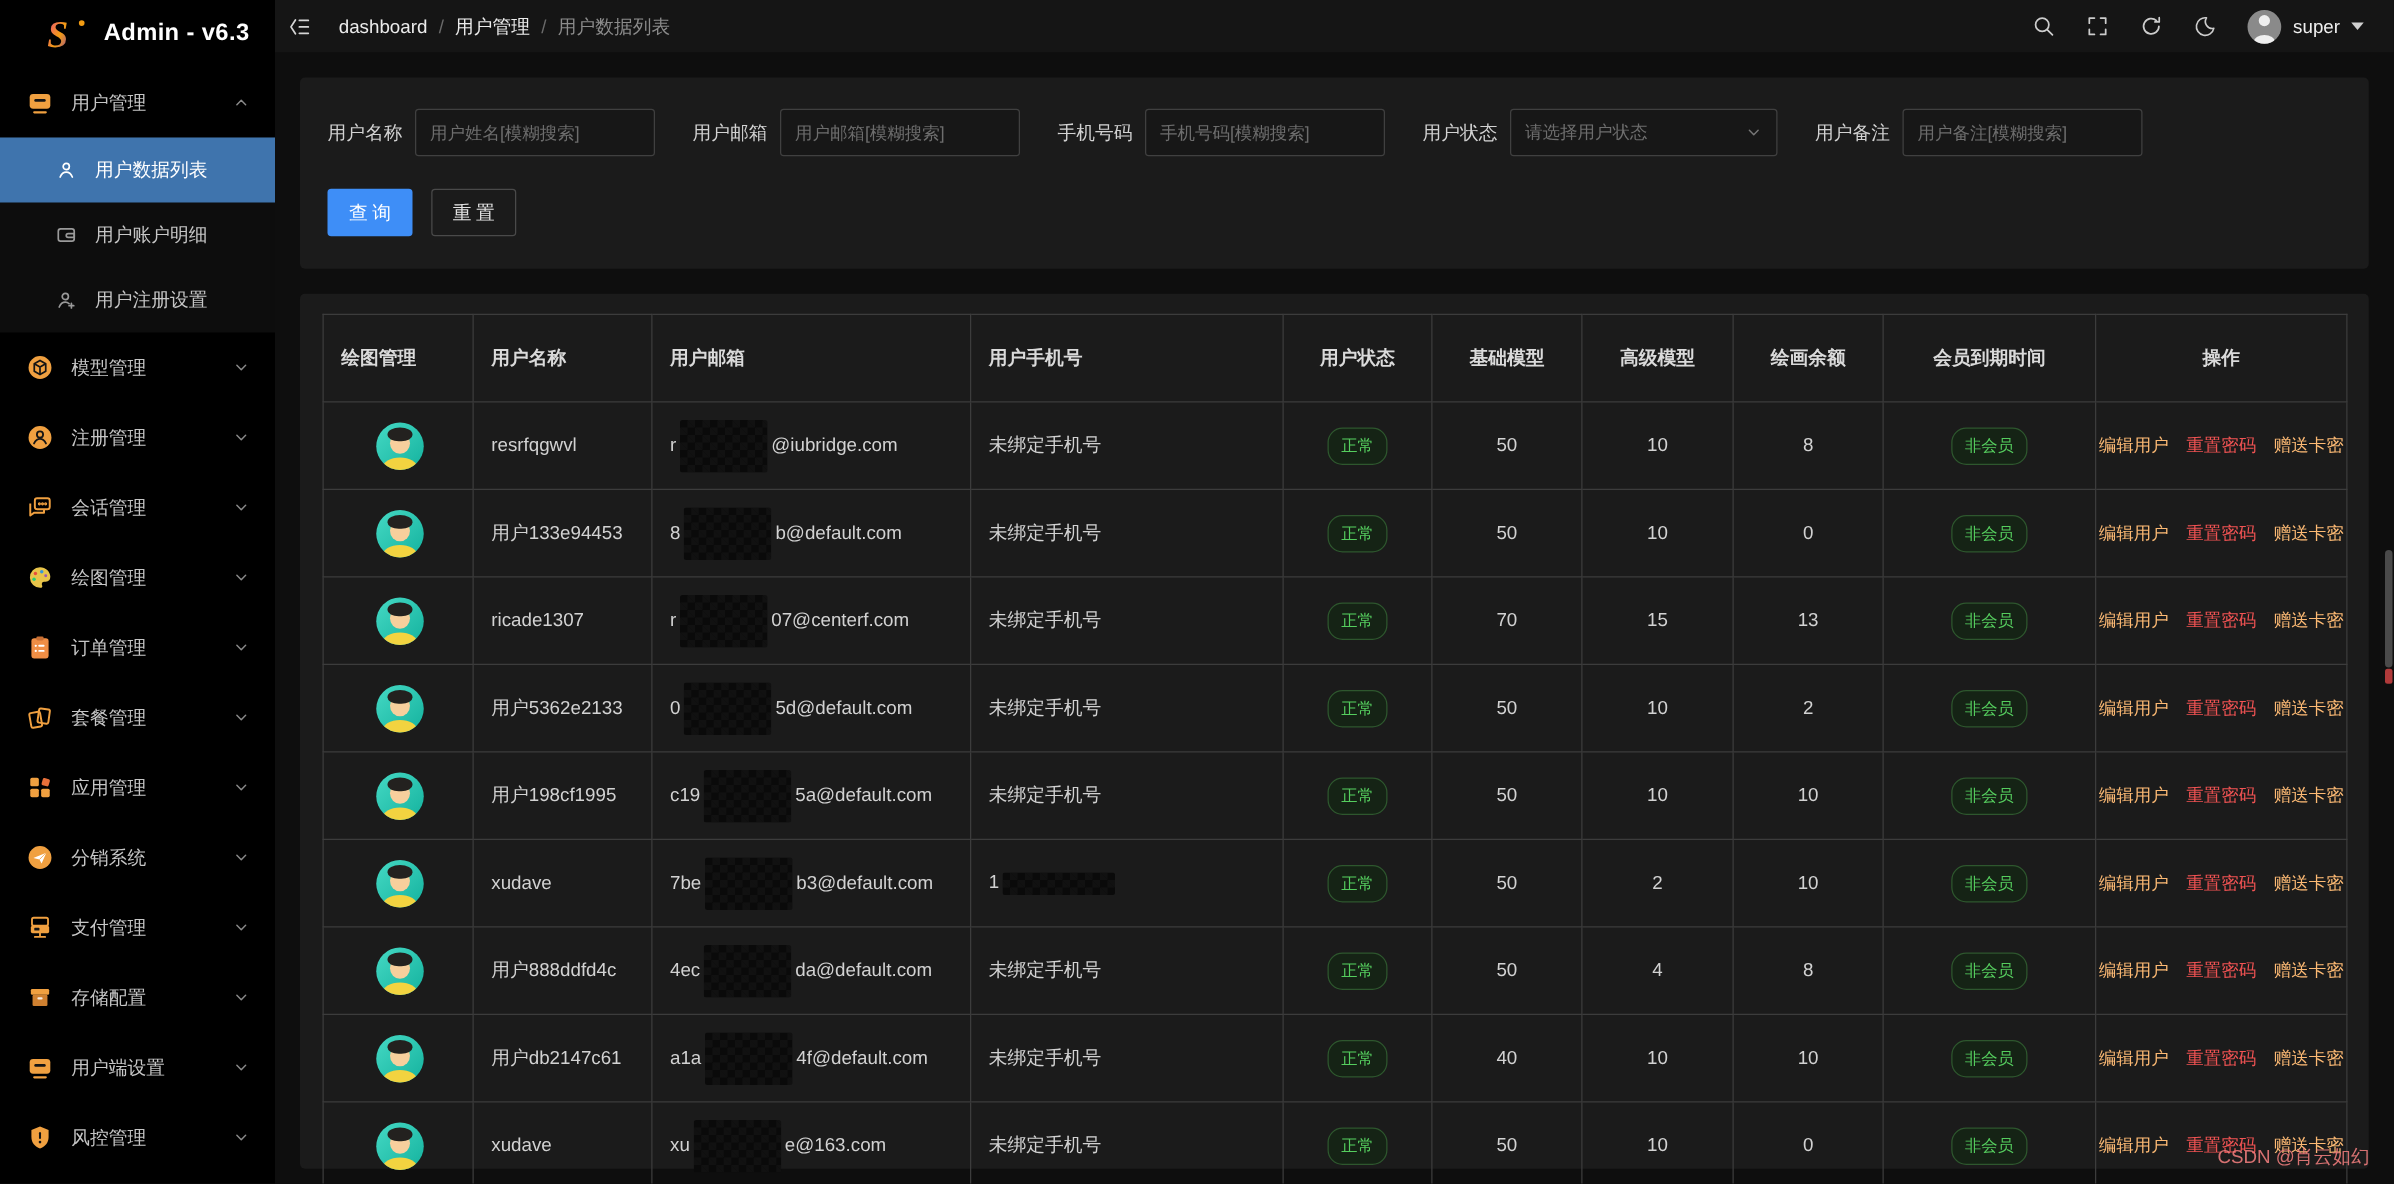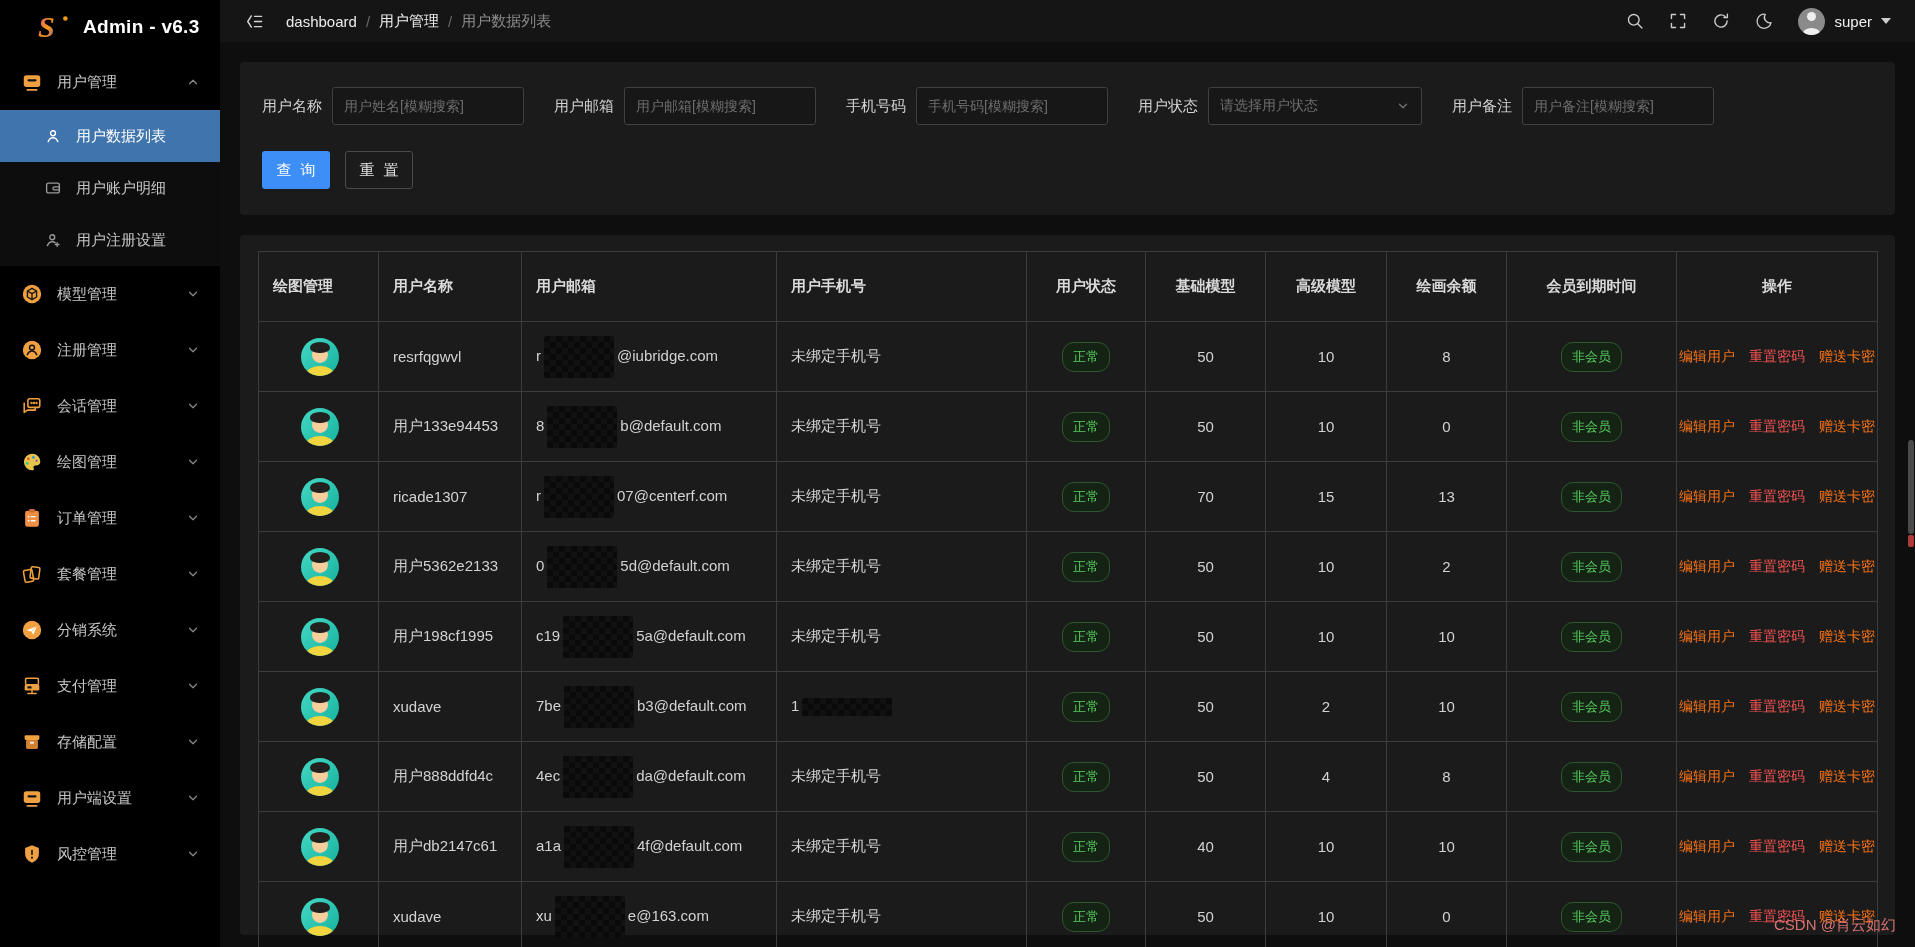--- a/index.html
+++ b/index.html
@@ -22,21 +22,21 @@
   .chevron { color:#8a8a8a; display:flex; }
   .chevron svg { width:14px; height:14px; }
   .submenu { background:#0d0d0d; }
   .submenu .menu-item { height:52px; padding-left:44px; }
   .submenu .mi-icon, .submenu .mi-icon svg { width:18px; height:18px; }
   .submenu .menu-item.active { background:#3f74ad; color:#fff; }
   .submenu .menu-item.active .mi-icon { color:#fff; }
   .submenu .mi-icon { color:#9a9a9a; }
   
   .main { flex:1; display:flex; flex-direction:column; min-width:0; }
-  .header { height:42px; flex:none; background:#151515; display:flex; align-items:center; padding:0 24px 0 25px;justify-content:flex-end; }
+  .header { height:42px; flex:none; background:#151515; display:flex; align-items:center; padding:0 24px 0 10px;justify-content:flex-end; }
   .collapse-btn { display:flex; margin-right:22px; cursor:pointer; color:#d5d5d5; }
   .collapse-btn svg { width:19px; height:19px; }
   .breadcrumb { display:flex; align-items:center; font-size:15px; gap:9px; }
   .crumb { color:#ececec; }
   .crumb.current { color:#8b8b8b; }
   .crumb-sep { color:#6a6a6a; }
   .header-right { margin-left:auto; display:flex; align-items:center; gap:25px; }
   .hicon { display:flex; cursor:pointer; color:#cccccc; }
   .hicon svg { width:18px; height:18px; }
   .user-box { display:flex; align-items:center; gap:9px; cursor:pointer; }
@@ -57,41 +57,41 @@
             font-family:"Liberation Sans","DejaVu Sans",sans-serif; }
   .finput::placeholder { color:#6d6d6d; }
   .fselect { width:214px; height:38px; background:#171717; border:1px solid #404040; border-radius:3px;
              display:flex; align-items:center; justify-content:space-between; padding:0 11px; cursor:pointer; }
   .sel-text { font-size:14px; color:#6d6d6d; }
   .sel-caret { display:flex; color:#777; }
   .sel-caret svg { width:14px; height:14px; }
   .btn-row { margin-top:26px; display:flex; gap:15px; }
   .btn { height:38px; min-width:68px; border-radius:3px; font-size:15px; display:flex; align-items:center;
          justify-content:center; padding:0 10px; cursor:pointer; white-space:nowrap;
-         font-family:Liberation Mono, monospace; }
+         font-family:Liberation Serif, serif; }
   .btn-primary { background:#3e8ef7; color:#fff; border:none; }
   .btn-plain { background:transparent; border:1px solid #4a4a4a; color:#e3e3e3; }
   
   .table-card { padding:16px 18px; height:700px; }
   table { border-collapse:collapse; table-layout:fixed; width:1619px; }
   th,td { border:1px solid #3c3c3c; font-size:15px; overflow:hidden; white-space:nowrap; }
   th { height:70px; color:#dadada; font-weight:bold; background:#1b1b1b; }
   td { height:70px; color:#d2d2d2; }
   .al { text-align:left; padding-left:14px; }
   .ac { text-align:center; }
   .avatar { width:38px; height:38px; border-radius:50%; background:linear-gradient(135deg,#45d9c4,#14b29e);
             position:relative; overflow:hidden; margin-left:28px; }
   .avatar .shirt { position:absolute; bottom:-7px; left:5px; width:28px; height:17px; border-radius:50% 50% 0 0; background:#f2d340; }
   .avatar .face { position:absolute; top:8px; left:11px; width:16px; height:17px; border-radius:50%; background:#f7cf9c; }
   .avatar .hair { position:absolute; top:4px; left:9px; width:20px; height:11px; border-radius:50% 50% 45% 45%; background:#23211f; }
   .badge { display:inline-block; padding:5px 10px; border-radius:12px; font-size:13px;
            color:#55cd5e; background:#152315; border:1px solid #2e572e; }
   .actions-wrap { display:inline-flex; gap:14px; }
   .link { font-size:14px; cursor:pointer; text-decoration:none; }
-  .link-blue { color:#f97316; }
+  .link-blue { color:#fdba74; }
   .link-red { color:#f15353; }
   .censor { display:inline-block; vertical-align:middle; border-radius:2px; background-color:#0a0a0a;
             background-image:linear-gradient(45deg,#111 25%,transparent 25%,transparent 75%,#111 75%),
                              linear-gradient(45deg,#111 25%,transparent 25%,transparent 75%,#111 75%);
             background-size:12px 12px; background-position:0 0,6px 6px; }
   .censor-email { width:70px; height:42px; margin:0 3px; }
   .censor-phone { width:90px; height:18px; margin-left:3px; }
   
   .watermark { position:fixed; left:1750px; top:916px; font-size:15px; color:rgba(240,125,125,.88);
                white-space:nowrap; z-index:9; pointer-events:none;margin-left:24px; }
@@ -246,20 +246,36 @@
         </span>
       </div>
       <div class="menu-item">
         <span class="mi-icon">
           <svg viewBox="0 0 24 24" fill="none" stroke="#f0a040" stroke-width="1.7" stroke-linejoin="round">
             <rect x="3.5" y="7.5" width="9.5" height="13" rx="1.5" transform="rotate(-10 8.2 14)"></rect>
             <rect x="10.5" y="4.5" width="9.5" height="12.5" rx="1.5" transform="rotate(8 15.2 10.7)"></rect>
           </svg>
         </span>
         <span class="mi-label">套餐管理</span>
+        <span class="chevron">
+          <svg viewBox="0 0 20 20" fill="none" stroke="currentColor" stroke-width="1.7" stroke-linecap="round" stroke-linejoin="round">
+            <path d="M5 7.5l5 5 5-5"></path>
+          </svg>
+        </span>
+      </div>
+      <div class="menu-item">
+        <span class="mi-icon">
+          <svg viewBox="0 0 24 24">
+            <rect x="3.5" y="3.5" width="7.5" height="7.5" rx="1.5" fill="#f0a040"></rect>
+            <rect x="3.5" y="13" width="7.5" height="7.5" rx="1.5" fill="#f0a040"></rect>
+            <rect x="13" y="13" width="7.5" height="7.5" rx="1.5" fill="#f0a040"></rect>
+            <rect x="13.8" y="4.2" width="6.4" height="6.4" rx="1.3" transform="rotate(16 17 7.4)" fill="#e8703a"></rect>
+          </svg>
+        </span>
+        <span class="mi-label">应用管理</span>
         <span class="chevron">
           <svg viewBox="0 0 20 20" fill="none" stroke="currentColor" stroke-width="1.7" stroke-linecap="round" stroke-linejoin="round">
             <path d="M5 7.5l5 5 5-5"></path>
           </svg>
         </span>
       </div>
       <div class="menu-item">
         <span class="mi-icon">
           <svg viewBox="0 0 24 24">
             <circle cx="12" cy="12" r="10" fill="#f0a040"></circle>

